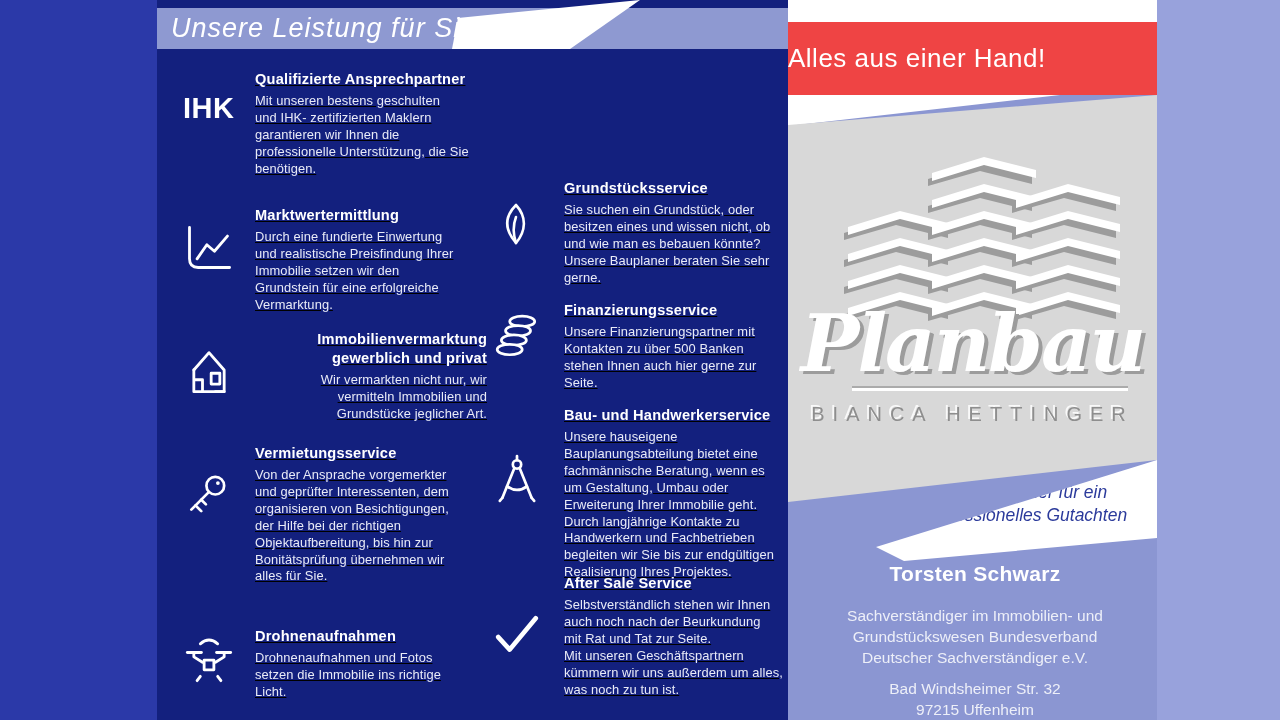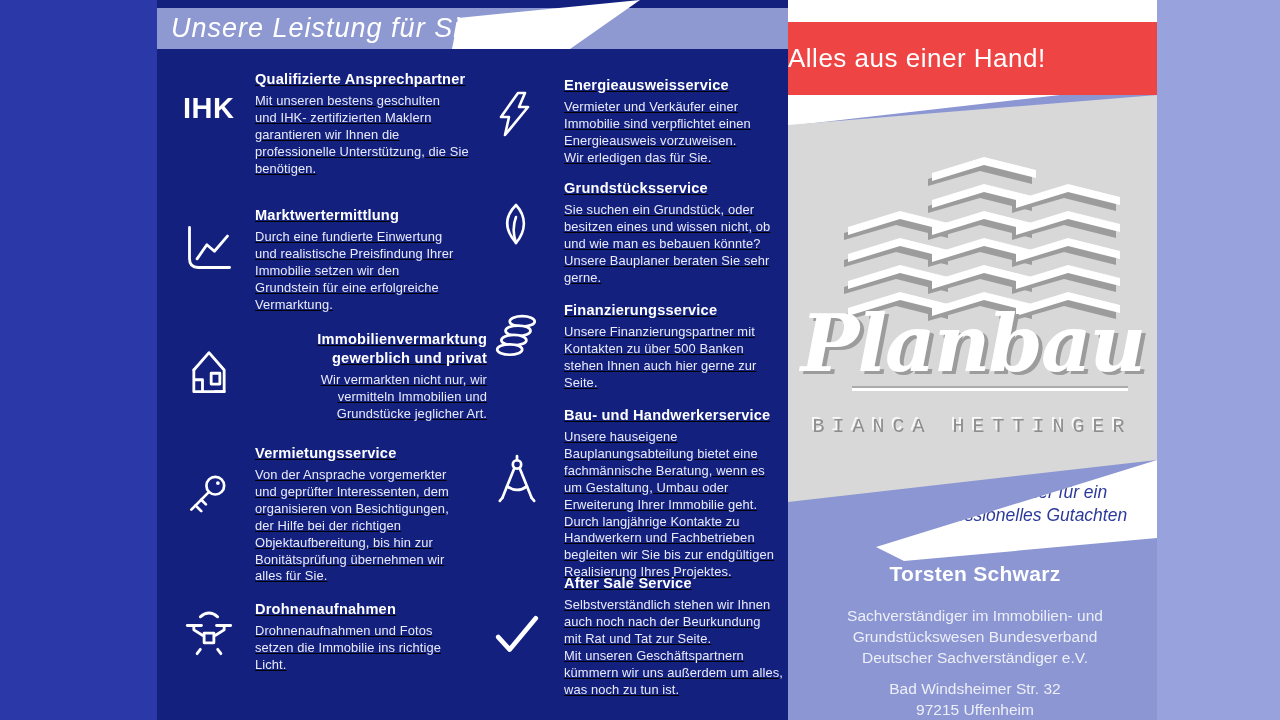--- a/index.html
+++ b/index.html
@@ -50,22 +50,22 @@
   }
   .buildings{position:absolute;left:54px;top:54px;}
   .logo-script{
     position:absolute;left:0;top:222px;width:100%;text-align:center;
     font-family:"DejaVu Serif",serif;font-style:italic;font-weight:bold;font-size:78px;
     line-height:1;color:#fff;text-shadow:4px 3px 0 #9C9C9C;letter-spacing:-2px;
   }
   .logo-line{position:absolute;left:64px;top:303px;width:276px;height:0;
     border-top:2px solid #ABABAB;border-bottom:3px solid #fff;}
   .logo-subname{
-    position:absolute;left:0;top:332px;width:100%;text-align:center;
-    font-family:Liberation Mono, monospace;font-size:20px;letter-spacing:8px;color:#8E8E8E;
+    position:absolute;left:0;top:320px;width:100%;text-align:center;
+    font-family:Liberation Sans, sans-serif;font-size:20px;letter-spacing:8px;color:#8E8E8E;
     text-shadow:-2px -2px 0 rgba(255,255,255,.85);
   }
   .partner-band{
     position:absolute;left:866px;top:455px;width:291px;height:106px;background:#fff;
     clip-path:polygon(10px 92px,291px 5px,291px 83px,38px 106px);
   }
   .partner-note{
     position:absolute;right:6px;top:26px;width:250px;text-align:center;
     font-style:italic;font-size:17.5px;line-height:1.3;color:#2B3A9B;white-space:pre-line;
   }
@@ -152,55 +152,41 @@
       <div class="svc-body">Von der Ansprache vorgemerkter
 und geprüfter Interessenten, dem
 organisieren von Besichtigungen,
 der Hilfe bei der richtigen
 Objektaufbereitung, bis hin zur
 Bonitätsprüfung übernehmen wir
 alles für Sie.</div>
     </div>
   </div>
 
-  <div class="svc col-left" style="left:183px;top:600px;">
+  <div class="svc col-left" style="left:183px;top:627px;">
     <div class="svc-icon" style="margin-top:6px;">
       <svg width="52" height="52" viewBox="0 0 48 48">
         <path d="M16 10 q8 -7 16 0"></path>
         <path d="M4 18 h13"></path>
           <path d="M31 18 h13"></path>
         <path d="M10 18 v4 l8 5"></path>
           <path d="M38 18 v4 l-8 5"></path>
         <rect x="19.5" y="25" width="9" height="9"></rect>
         <path d="M16 40 l-3 4"></path>
           <path d="M32 40 l3 4"></path>
       </svg>
     </div>
     <div class="svc-text">
       <div class="svc-head">Drohnenaufnahmen</div>
       <div class="svc-body">Drohnenaufnahmen und Fotos
 setzen die Immobilie ins richtige
 Licht.</div>
     </div>
   </div>
 
-  <div class="svc col-right" style="left:492px;top:76px;">
-    <div class="svc-icon" style="margin-top:14px;">
-      <svg width="48" height="48" viewBox="0 0 48 48">
-        <path d="M26 3 L9 27 h8 L13 45 L36 17 h-9 L33 3 Z"></path>
-      </svg>
-    </div>
-    <div class="svc-text">
-      <div class="svc-head">Energieausweisservice</div>
-      <div class="svc-body">Vermieter und Verkäufer einer
-Immobilie sind verpflichtet einen
-Energieausweis vorzuweisen.
-Wir erledigen das für Sie.</div>
-    </div>
-  </div>
 
   <div class="svc col-right" style="left:492px;top:179px;">
     <div class="svc-icon" style="margin-top:22px;">
       <svg width="48" height="48" viewBox="0 0 48 48">
         <path d="M24 4 C13 15 12 28 24 42 C34 30 35 16 24 4 Z"></path>
         <path d="M24 42 C21 33 21 24 24 16"></path>
       </svg>
     </div>
     <div class="svc-text">
       <div class="svc-head">Grundstücksservice</div>

